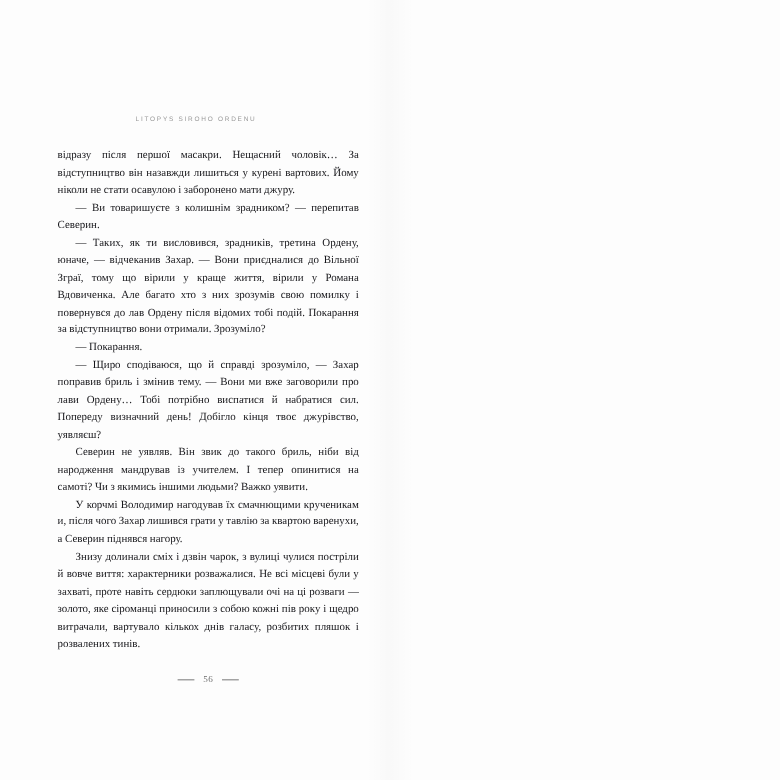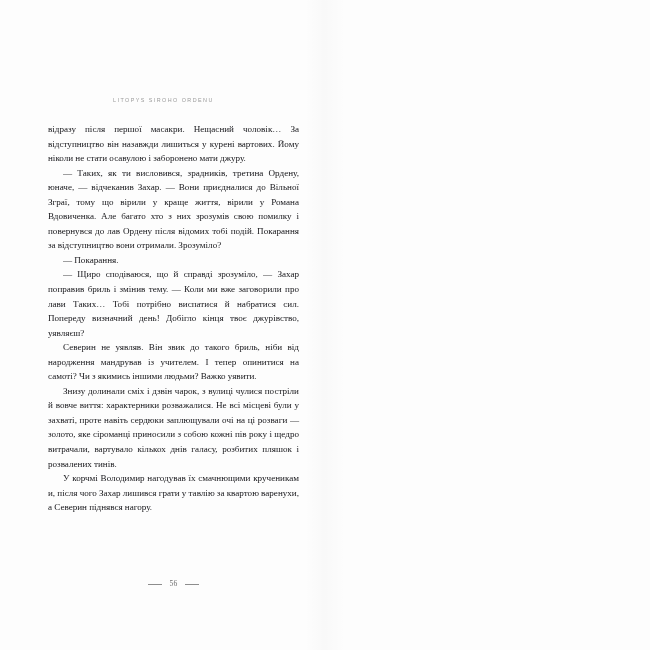--- a/index.html
+++ b/index.html
@@ -80,21 +80,21 @@
     text-align: justify;
     text-justify: inter-word;
     text-indent: 15px;
     hyphens: manual;
     word-spacing: -0.1px;
   }
   p.para.noindent { text-indent: 0; }
 
   .folio {
     position: absolute;
-    bottom: 62px;
+    bottom: 80px;
     width: 251px;
     display: flex;
     align-items: center;
     justify-content: center;
     gap: 7px;
   }
   .folio-left  { left: 48px; }
   .folio-rule {
     display: block;
     width: 14px;
@@ -112,26 +112,27 @@
 </head>
 <body>
 
 <div id="spread">
 
   <div class="page page-left">
     <div class="running-head running-head-left">Litopys Siroho Ordenu</div>
 
     <div class="body-col body-col-left">
       <p class="para noindent">відразу після першої масакри. Нещасний чоловік… За відступництво він назавжди лишиться у курені вартових. Йому ніколи не стати осавулою і заборонено мати джуру.</p>
+      <p class="para">— Ви товаришуєте з колишнім зрадником? — перепитав Северин.</p>
       <p class="para">— Таких, як ти висловився, зрадників, третина Ордену, юначе, — відчеканив Захар. — Вони приєдналися до Вільної Зграї, тому що вірили у краще життя, вірили у Романа Вдовиченка. Але багато хто з них зрозумів свою помилку і повернувся до лав Ордену після відомих тобі подій. Покарання за відступництво вони отримали. Зрозуміло?</p>
       <p class="para">— Покарання.</p>
-      <p class="para">— Щиро сподіваюся, що й справді зрозуміло, — Захар поправив бриль і змінив тему. — Коли ми вже заговорили про лави Таких… Тобі потрібно виспатися й набратися сил. Попереду визначний день! Добігло кінця твоє джурівство, уявляєш?</p>
+      <p class="para">— Щиро сподіваюся, що й справді зрозуміло, — Захар поправив бриль і змінив тему. — Вони ми вже заговорили про лави Ордену… Тобі потрібно виспатися й набратися сил. Попереду визначний день! Добігло кінця твоє джурівство, уявляєш?</p>
       <p class="para">Северин не уявляв. Він звик до такого бриль, ніби від народження мандрував із учителем. І тепер опинитися на самоті? Чи з якимись іншими людьми? Важко уявити.</p>
+      <p class="para">У корчмі Володимир нагодував їх смачнющими крученикам и, після чого Захар лишився грати у тавлію за квартою варенухи, а Северин піднявся нагору.</p>
       <p class="para">Знизу долинали сміх і дзвін чарок, з вулиці чулися постріли й вовче виття: характерники розважалися. Не всі місцеві були у захваті, проте навіть сердюки заплющували очі на ці розваги — золото, яке сіроманці приносили з собою кожні пів року і щедро витрачали, вартувало кількох днів галасу, розбитих пляшок і розвалених тинів.</p>
-      <p class="para">У корчмі Володимир нагодував їх смачнющими крученикам и, після чого Захар лишився грати у тавлію за квартою варенухи, а Северин піднявся нагору.</p>
     </div>
 
     <div class="folio folio-left">
       <span class="folio-rule"></span>
       <span class="folio-num">56</span>
       <span class="folio-rule"></span>
     </div>
   </div>
 
   <div class="page page-right">

